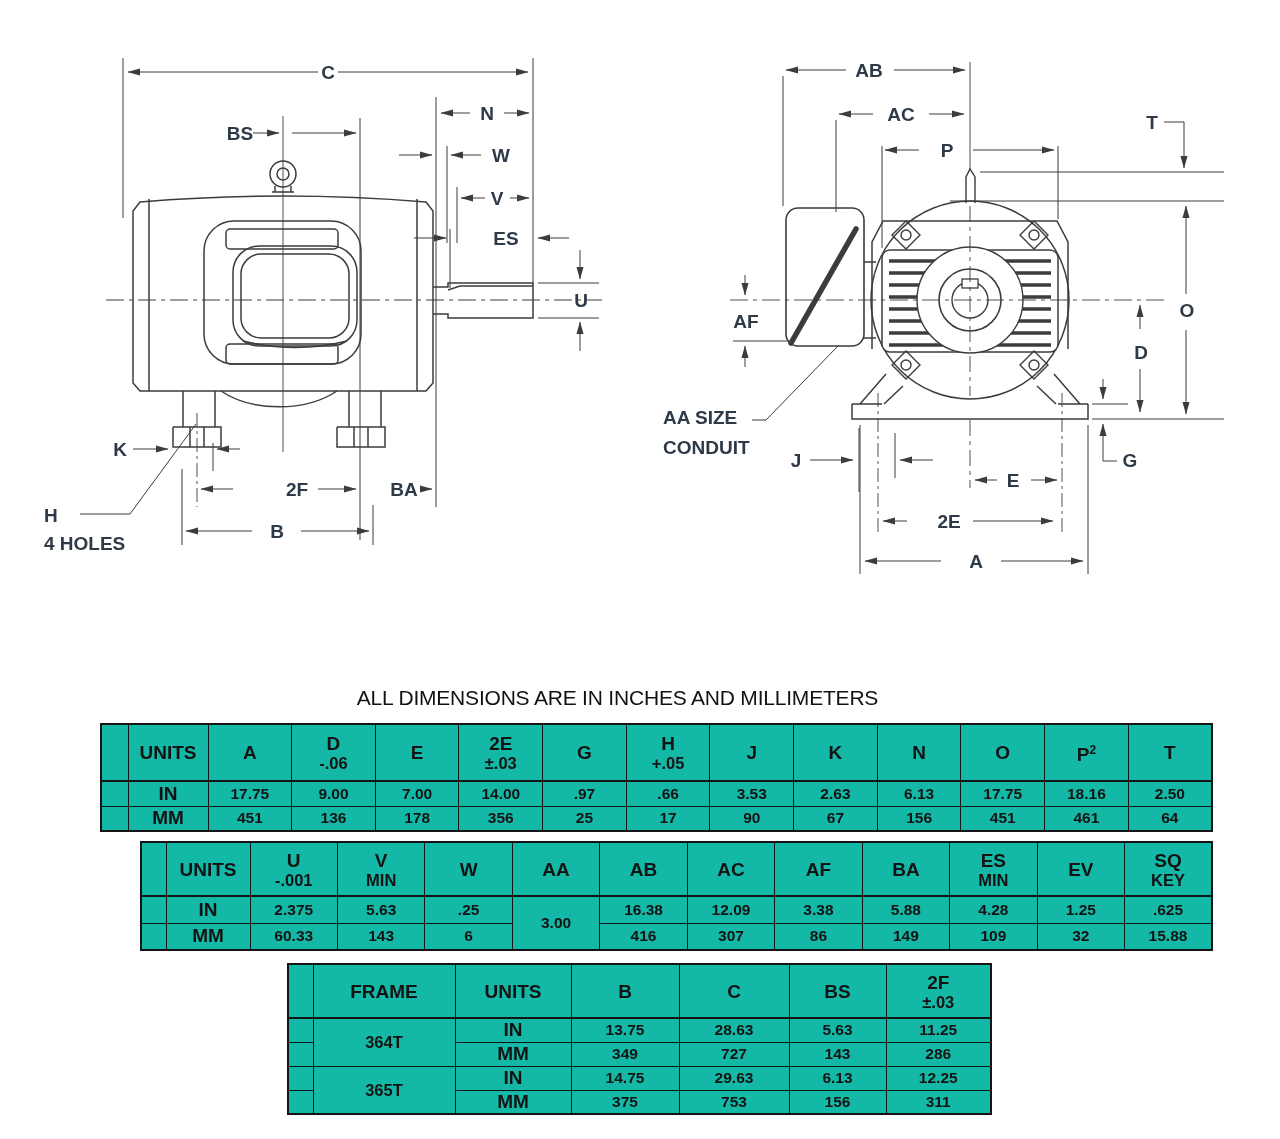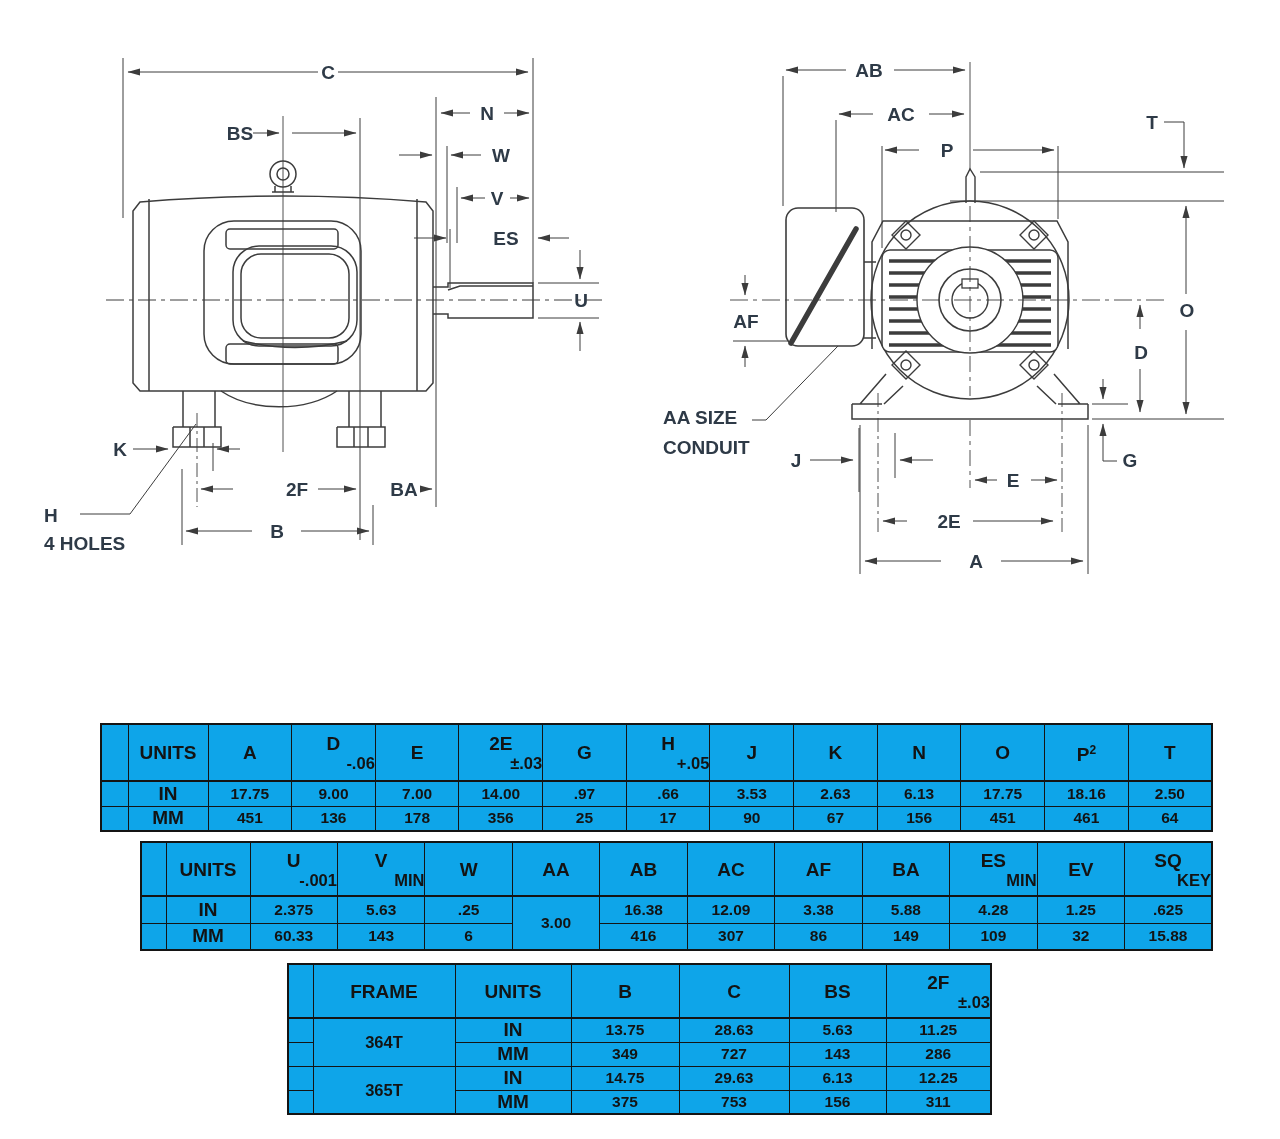--- a/index.html
+++ b/index.html
@@ -2,26 +2,26 @@
 <html><head>
 <meta charset="utf-8">
 <style>
   html,body{margin:0;padding:0;background:#fff;}
   #canvas{position:relative;width:1280px;height:1139px;background:#ffffff;overflow:hidden;
           font-family:"Liberation Sans",sans-serif;}
   svg text{font-family:"Liberation Sans",sans-serif;}
   .dt{font-size:19px;font-weight:bold;fill:#2e3a47;}
   .note{position:absolute;left:100px;top:686px;width:1035px;text-align:center;
         font-size:21px;font-weight:normal;letter-spacing:-0.2px;color:#111;}
-  table.t{position:absolute;border-collapse:collapse;table-layout:fixed;background:#0ea5e9;
+  table.t{position:absolute;border-collapse:collapse;table-layout:fixed;background:#14b8a6;
           font-weight:bold;color:#131313;border:2.5px solid #141414;}
   table.t td{border:1.6px solid #141414;text-align:center;vertical-align:middle;padding:0;overflow:hidden;}
   tr.hd td{border-bottom:2.2px solid #141414;}
   .l1{font-size:19px;line-height:21px;}
-  .l2{font-size:16.5px;line-height:18px;text-align:right;}
+  .l2{font-size:16.5px;line-height:18px;}
   .l1 sup{font-size:12px;}
   .val{font-size:15.5px;}
   .un{font-size:19px;}
 </style>
 </head>
 <body>
 
 <div id="canvas">
 
 <svg width="1280" height="650" viewBox="0 0 1280 650" style="position:absolute;left:0;top:0;">
@@ -186,20 +186,21 @@
       <text class="dt" x="796" y="467" text-anchor="middle">J</text>
       <text class="dt" x="1013" y="487" text-anchor="middle">E</text>
       <text class="dt" x="949" y="528" text-anchor="middle">2E</text>
       <text class="dt" x="976" y="568" text-anchor="middle">A</text>
       <text class="dt" x="663" y="424">AA SIZE</text>
       <text class="dt" x="663" y="454">CONDUIT</text>
     </g>
   </g>
 </svg>
 
+<div class="note">ALL DIMENSIONS ARE IN INCHES AND MILLIMETERS</div>
 
 <table class="t" style="left:100px;top:723px;width:1113px;">
   <colgroup>
         <col style="width:27px">
         <col style="width:80px">
       </colgroup>
   <tbody>
         <tr class="hd" style="height:57px;">
     <td></td>
     <td>

